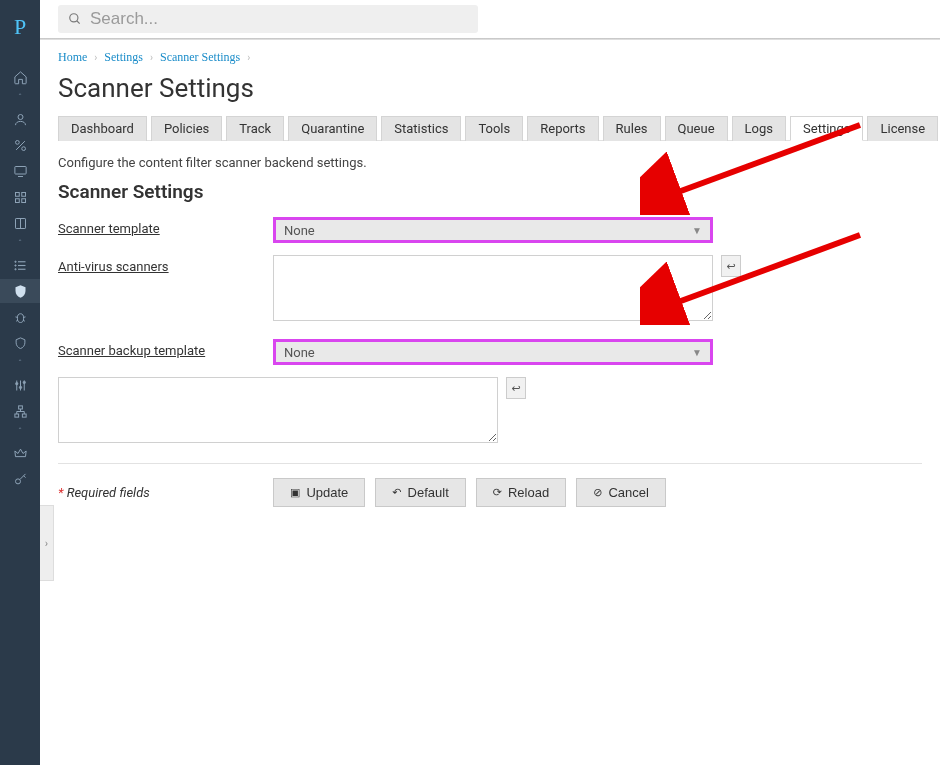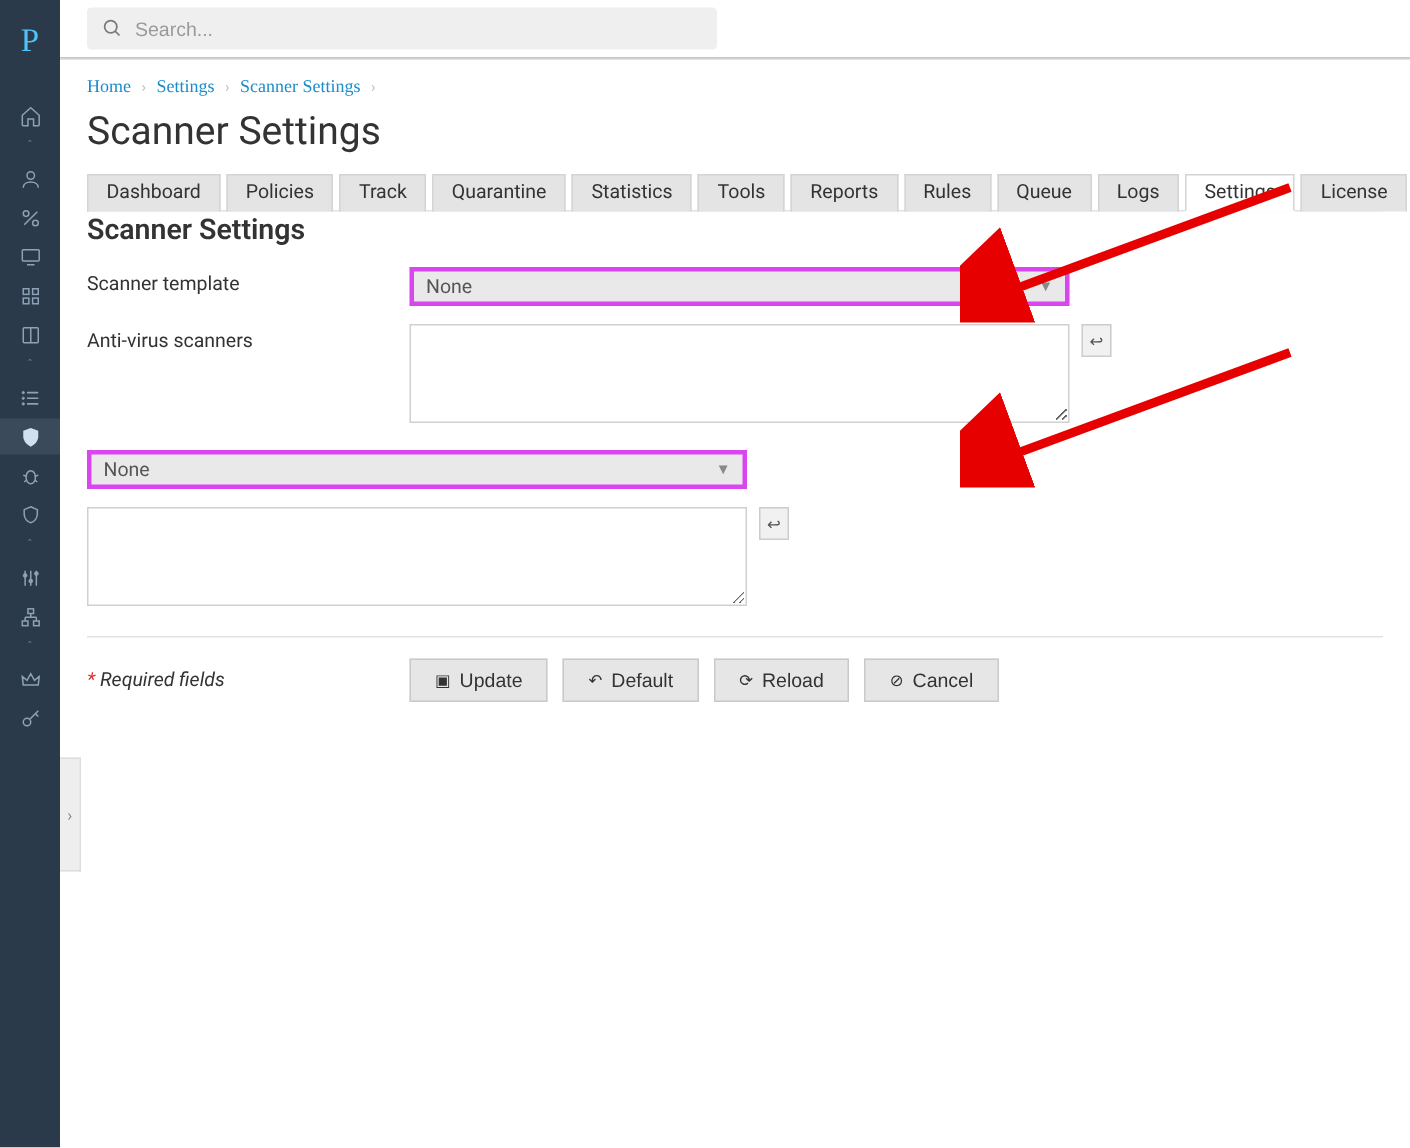--- a/index.html
+++ b/index.html
@@ -83,21 +83,21 @@
       background: #efefef;
       border-radius: 3px;
       display: flex;
       align-items: center;
       padding: 0 10px;
       color: #9a9a9a;
     }
     .search-box svg { width:14px; height:14px; fill:none; stroke:#7a7a7a; stroke-width:2; margin-right:8px; }
     .search-box input {
       border: none; background: transparent; outline: none;
-      font-size: 13px; color: #701a75; flex:1;
+      font-size: 17px; color: #701a75; flex:1;
     }
     .search-box input::placeholder { color: #9a9a9a; }
 
     .divider-top {
       position: absolute;
       left: 40px; right: 0;
       top: 38px;
       height: 2px;
       background: linear-gradient(#bfbfbf, #e8e8e8);
     }
@@ -160,20 +160,21 @@
     .form-row {
       display: flex;
       align-items: flex-start;
       margin-bottom: 12px;
     }
     .form-label {
       width: 215px;
       padding-top: 4px;
       font-size: 13px;
       color: #333;
+      text-decoration: underline;
     }
     .select-field {
       width: 440px;
       height: 26px;
       background: #e9e9e9;
       border: 3px solid #d946ef;
       padding: 0 8px;
       display: flex;
       align-items: center;
       justify-content: space-between;
@@ -392,38 +393,40 @@
       <div class="tab">Statistics</div>
       <div class="tab">Tools</div>
       <div class="tab">Reports</div>
       <div class="tab">Rules</div>
       <div class="tab">Queue</div>
       <div class="tab">Logs</div>
       <div class="tab active">Settings</div>
       <div class="tab">License</div>
     </div>
 
+  <div class="desc">Configure the content filter scanner backend settings.</div>
 
   <h2 class="section-title">Scanner Settings</h2>
 
   <div class="form-row">
     <div class="form-label">Scanner template</div>
     <div class="select-field">
       <span>None</span>
       <span class="caret">▼</span>
     </div>
   </div>
 
   <div class="form-row">
     <div class="form-label">Anti-virus scanners</div>
     <textarea class="textarea-field" style=""></textarea>
     <div class="reset-btn">↩</div>
   </div>
 
   <div class="form-row" style="margin-top:18px">
+    <div class="form-label">Scanner backup template</div>
     <div class="select-field">
       <span>None</span>
       <span class="caret">▼</span>
     </div>
   </div>
 
   <div class="form-row">
     <textarea class="textarea-field" style=""></textarea>
     <div class="reset-btn">↩</div>
   </div>

